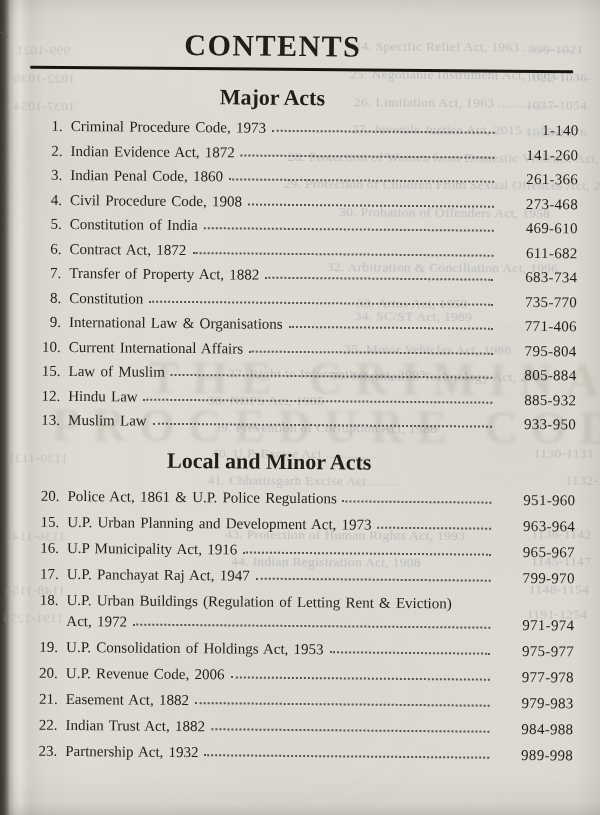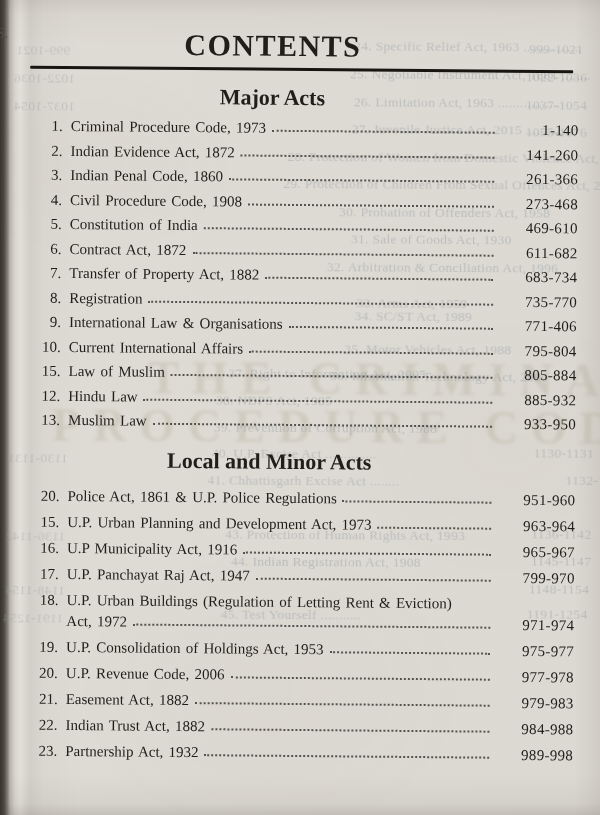--- a/index.html
+++ b/index.html
@@ -67,39 +67,37 @@
       <span class="ghost-frag" style="left: 527px; top: 40px;">999-1021</span>
       <span class="ghost-frag" style="left: 348px; top: 66px;">25.  Negotiable Instrument Act, 1881 ........</span>
       <span class="ghost-frag" style="left: 524px; top: 68px;">1022-1036</span>
       <span class="ghost-frag" style="left: 352px; top: 94px;">26.  Limitation Act, 1963 .................</span>
       <span class="ghost-frag" style="left: 524px; top: 96px;">1037-1054</span>
       <span class="ghost-frag" style="left: 350px; top: 121px;">27.  Juvenile Justice Act, 2015 ...........</span>
       <span class="ghost-frag" style="left: 524px; top: 123px;">1055-1076</span>
       <span class="ghost-frag" style="left: 286px; top: 149px;">28.  Protection of Women from Domestic Violence Act, 2005</span>
       <span class="ghost-frag" style="left: 282px; top: 176px;">29.  Protection of Children From Sexual Offences Act, 2012</span>
       <span class="ghost-frag" style="left: 338px; top: 204px;">30.  Probation of Offenders Act, 1958</span>
-      <span class="ghost-frag" style="left: 350px; top: 231px;">31.  Sale of Goods Act, 1930</span>
       <span class="ghost-frag" style="left: 326px; top: 259px;">32.  Arbitration &amp; Conciliation Act, 1996</span>
       <span class="ghost-frag" style="left: 356px; top: 295px;">33.  Arms Act, 1959</span>
       <span class="ghost-frag" style="left: 354px; top: 308px;">34.  SC/ST Act, 1989</span>
       <span class="ghost-frag" style="left: 344px; top: 341px;">35.  Motor Vehicles Act, 1988</span>
       <span class="ghost-frag" style="left: 330px; top: 368px;">36.  Information Technology Act, 2000</span>
       <span class="ghost-frag" style="left: 228px; top: 366px;">37.  Right to Information Act, 2005</span>
-      <span class="ghost-frag" style="left: 216px; top: 393px;">38.  NDPS Act, 1985</span>
+      <span class="ghost-frag" style="left: 208px; top: 393px;">38.  NDPS Act, 1985</span>
       <span class="ghost-frag" style="left: 214px; top: 420px;">39.  Prevention of Corruption Act, 1988</span>
       <span class="ghost-frag" style="left: 212px; top: 446px;">40.  U.P. Excise Act ..............</span>
       <span class="ghost-frag" style="left: 534px; top: 444px;">1130-1131</span>
       <span class="ghost-frag" style="left: 208px; top: 473px;">41.  Chhattisgarh Excise Act ........</span>
       <span class="ghost-frag" style="left: 534px; top: 471px; margin-left: 32px;">1132-1133</span>
       <span class="ghost-frag" style="left: 226px; top: 527px;">43.  Protection of Human Rights Act, 1993</span>
       <span class="ghost-frag" style="left: 532px; top: 525px;">1136-1142</span>
       <span class="ghost-frag" style="left: 232px; top: 554px;">44.  Indian Registration Act, 1908</span>
       <span class="ghost-frag" style="left: 532px; top: 552px;">1145-1147</span>
       <span class="ghost-frag" style="left: 530px; top: 580px;">1148-1154</span>
-      <span class="ghost-frag" style="left: 222px; top: 607px;">45.  Test Yourself ...........</span>
       <span class="ghost-frag" style="left: 528px; top: 605px;">1191-1254</span>
       <span class="ghost-frag mirrored" style="left: 14px; top: 44px;">999-1021</span>
       <span class="ghost-frag mirrored" style="left: 12px; top: 72px;">1022-1036</span>
       <span class="ghost-frag mirrored" style="left: 12px; top: 100px;">1037-1054</span>
       <span class="ghost-frag mirrored" style="left: 8px; top: 452px;">1130-1131</span>
       <span class="ghost-frag mirrored" style="left: 6px; top: 530px;">1136-1142</span>
       <span class="ghost-frag mirrored" style="left: 6px; top: 584px;">1148-1154</span>
       <span class="ghost-frag mirrored" style="left: 4px; top: 612px;">1191-1254</span>
       <span class="ghost-title" style="left: 148px; top: 352px;">THE CRIMINAL</span>
       <span class="ghost-title" style="left: 52px; top: 400px;">PROCEDURE CODE</span>
@@ -150,21 +148,21 @@
             <span class="pages">611-682</span>
           </div>
           <div class="toc-row">
             <span class="no">7.</span>
             <span class="entry-title">Transfer of Property Act, 1882</span>
             <span class="leader"></span>
             <span class="pages">683-734</span>
           </div>
           <div class="toc-row">
             <span class="no">8.</span>
-            <span class="entry-title">Registration</span>
+            <span class="entry-title">Constitution</span>
             <span class="leader"></span>
             <span class="pages">735-770</span>
           </div>
           <div class="toc-row">
             <span class="no">9.</span>
             <span class="entry-title">International Law &amp; Organisations</span>
             <span class="leader"></span>
             <span class="pages">771-406</span>
           </div>
           <div class="toc-row">

